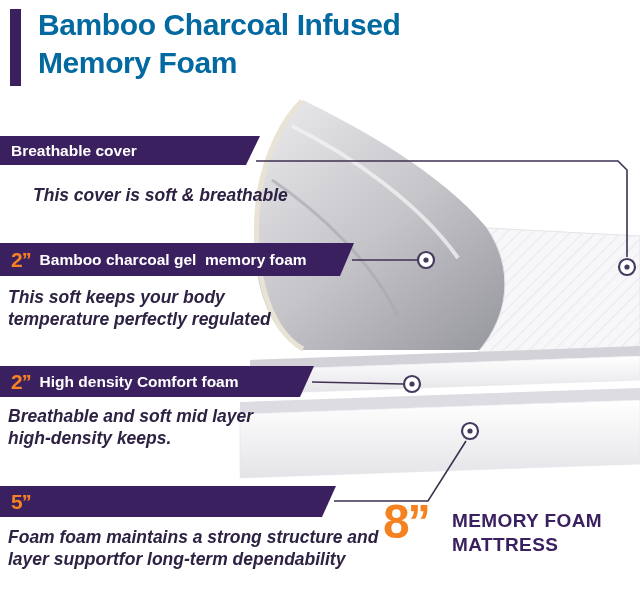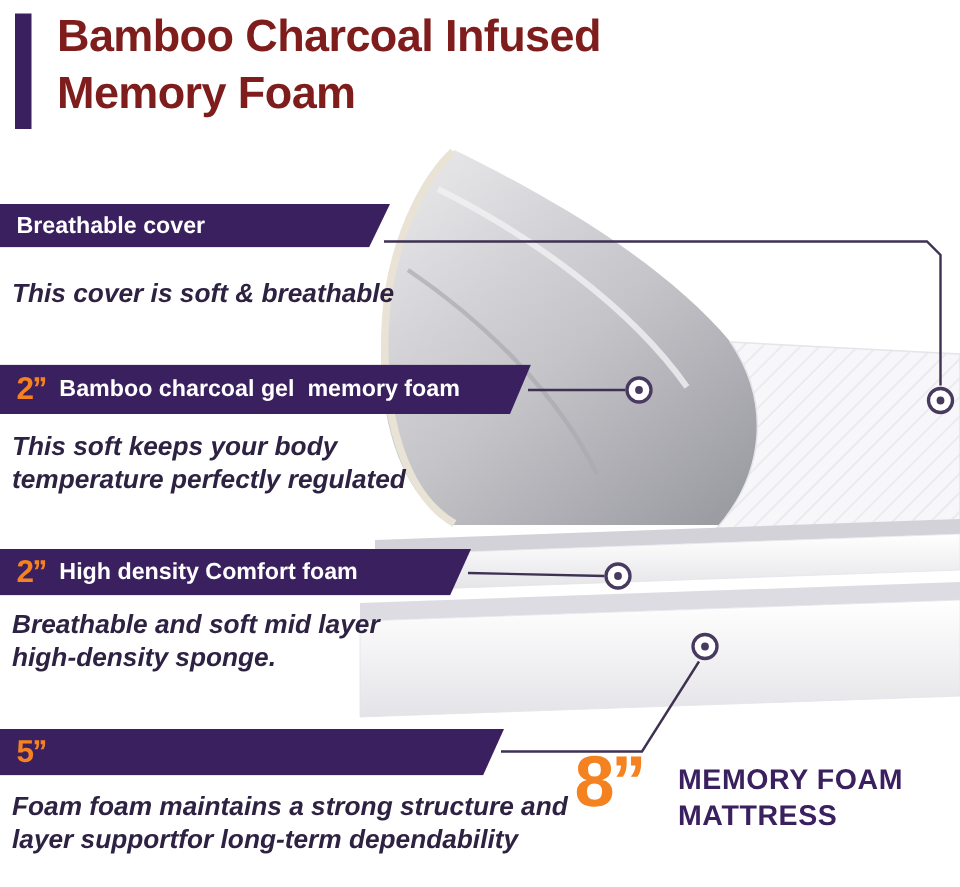--- a/index.html
+++ b/index.html
@@ -1,41 +1,41 @@
 <!DOCTYPE html>
 <html><head>
 <meta charset="utf-8">
 <style>
   * { margin:0; padding:0; box-sizing:border-box; }
   html,body { background:#ffffff; }
   body { font-family:"Liberation Sans", sans-serif; }
   .stage { position:relative; width:640px; height:591px; background:#fff; overflow:hidden; }
 
   .title-bar { position:absolute; left:10px; top:9px; width:11px; height:77px; background:#3b2060; }
-  .page-title { position:absolute; left:38px; top:6px; color:#7f1d1d; font-weight:800;
+  .page-title { position:absolute; left:38px; top:6px; color:#0369a1; font-weight:800;
                 font-size:30px; line-height:38px; letter-spacing:-0.4px; }
   .page-title span { display:block; }
 
   .art { position:absolute; left:0; top:0; }
 
   .banner { position:absolute; left:0; background:#3b2060; color:#fff; display:flex;
             align-items:center; gap:9px; padding:0 26px 0 11px; font-weight:700;
             clip-path:polygon(0 0, 100% 0, calc(100% - 14px) 100%, 0 100%); z-index:3; }
   .banner .size { color:#f58220; font-size:21px; font-weight:800; letter-spacing:-1px; }
   .banner .lbl  { font-size:15.5px; white-space:pre; }
 
   .banner-1 { top:136px; width:260px; height:29px; }
   .banner-2 { top:243px; width:354px; height:33px; }
   .banner-3 { top:366px; width:314px; height:31px; }
   .banner-4 { top:486px; width:336px; height:31px; }
 
   .desc { position:absolute; left:8px; color:#2e2243; font-weight:700; font-style:italic;
           font-size:17.5px; line-height:22px; z-index:3; }
   .desc span { display:block; }
-  .desc-1 { top:184px; }
+  .desc-1 { top:184px;margin-left:25px; }
   .desc-2 { top:286px; }
   .desc-3 { top:405px; }
   .desc-4 { top:526px; }
 
   .badge-size { position:absolute; left:383px; top:496px; color:#f58220; font-weight:800;
                 font-size:48px; line-height:1.1; letter-spacing:-2px; z-index:3; }
   .badge-text { position:absolute; left:452px; top:509px; color:#3b2060; font-weight:800;
                 font-size:19px; line-height:24px; letter-spacing:0.4px; z-index:3; }
   .badge-text span { display:block; }
 </style>
@@ -119,21 +119,21 @@
     <span>This soft keeps your body</span>
     <span>temperature perfectly regulated</span>
   </p>
 
   <div class="banner banner-3">
     <span class="size">2’’</span>
     <span class="lbl">High density Comfort foam</span>
   </div>
   <p class="desc desc-3">
     <span>Breathable and soft mid layer</span>
-    <span>high-density sponge.</span>
+    <span>high-density keeps.</span>
   </p>
 
   <div class="banner banner-4">
     <span class="size">5’’</span>
   </div>
   <p class="desc desc-4">
     <span>Foam foam maintains a strong structure and</span>
     <span>layer supportfor long-term dependability</span>
   </p>
 

